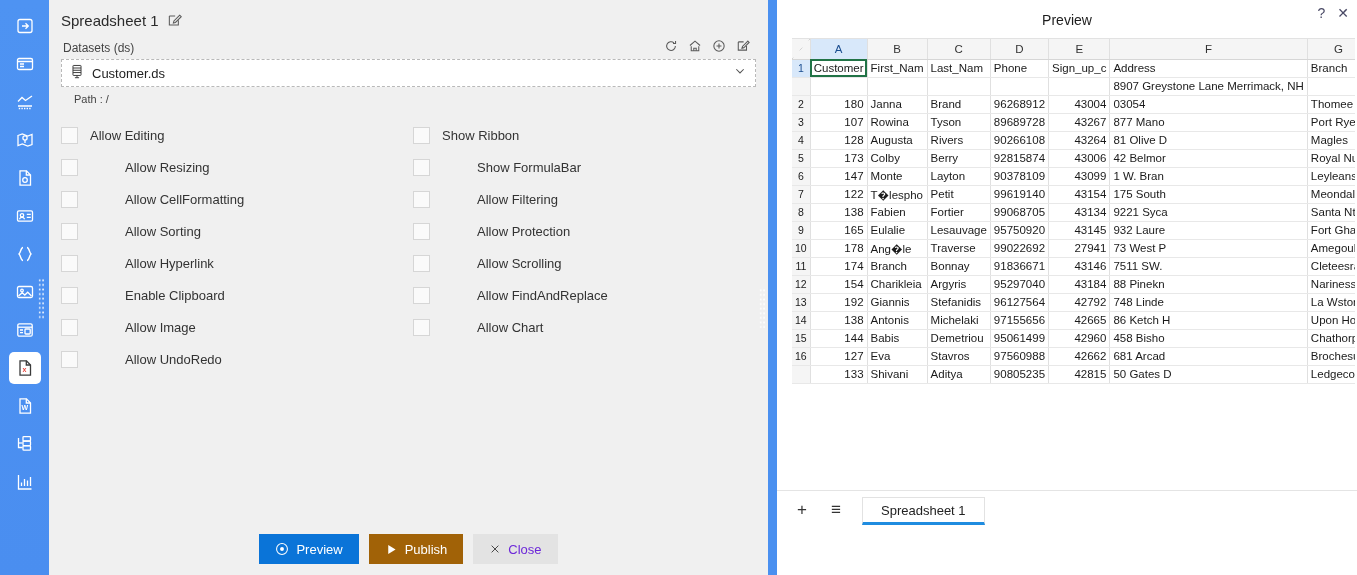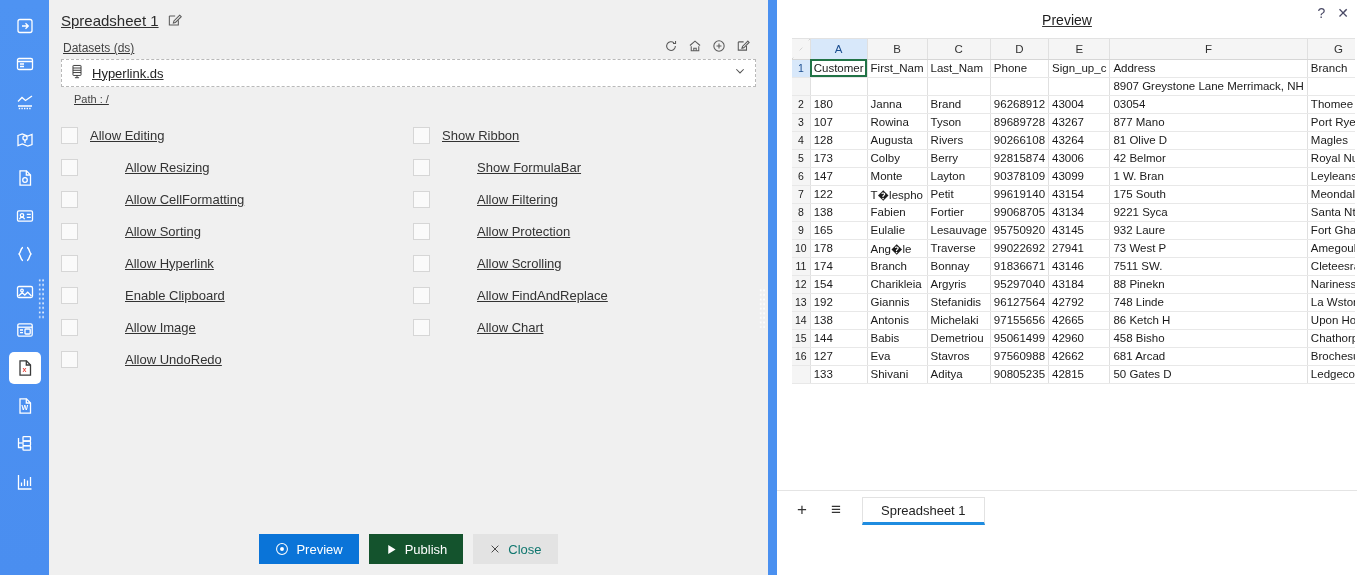--- a/index.html
+++ b/index.html
@@ -4,21 +4,21 @@
 <style>
   * { box-sizing: border-box; }
   html, body {
     margin: 0; padding: 0;
     width: 1357px; height: 575px;
     overflow: hidden;
     font-family: "Liberation Sans", sans-serif;
     background: #ffffff;
     color: #333;
   }
-  #app { position: relative; width: 1357px; height: 575px; display: flex; text-decoration: underline; }
+  #app { position: relative; width: 1357px; height: 575px; display: flex; }
 
   
   .rail {
     width: 49px; height: 575px;
     background: #4a90f0;
     background: linear-gradient(#4e93f2, #4a8ef0);
     display: flex; flex-direction: column; align-items: center;
     padding-top: 10px;
     flex: 0 0 49px;
     position: relative;
@@ -95,22 +95,22 @@
     background: #f0f0f0;
     display: flex; align-items: center; justify-content: center;
     gap: 10px;
   }
   .btn {
     height: 30px; display: inline-flex; align-items: center; justify-content: center;
     gap: 7px; padding: 0 16px; font-size: 13px; border: none; cursor: pointer;
     color: #fff;
   }
   .btn-preview { background: #0d6efd; background: #0a74d8; }
-  .btn-publish { background: #14532d; }
-  .btn-close { background: #e3e3e3; color: #0f766e; }
+  .btn-publish { background: #a16207; }
+  .btn-close { background: #e3e3e3; color: #6d28d9; }
   .btn svg { display: block; }
 
   
   .splitter {
     width: 9px; flex: 0 0 9px; height: 575px;
     background: #4a90f0;
     position: relative;
     cursor: col-resize;
   }
   .splitter .grip {
@@ -161,21 +161,21 @@
     background: linear-gradient(to bottom right, #f5f5f5 49.4%, #c9c9c9 50%, #c9c9c9 50%, #f5f5f5 50.6%);
     width: 28px;
   }
   table.sheet thead th.colsel { background: #d8e8fa; color: #1a4d8f; }
   td.rowhdr, th.rowhdr {
     background: #f5f5f5; text-align: center; color: #4a4a4a;
     width: 28px; font-size: 10.5px;
     border-right: 1px solid #d6d6d6;
   }
   td.rowhdr.sel { background: #d8e8fa; color: #1a4d8f; }
-  td.num { text-align: left; }
+  td.num { text-align: right; }
   td.sel-cell {
     outline: 2px solid #217346; outline-offset: -2px;
     position: relative;
   }
   .tall { height: 96px; vertical-align: top; }
   .wrapcell { white-space: normal; line-height: 16px; }
 
   
   .sheet-tabs {
     position: absolute; left: 0; bottom: 0;
@@ -339,21 +339,21 @@
       </div>
 
       <div class="ds-select">
         <span>
           <svg width="14" height="15" viewBox="0 0 16 17" fill="none" stroke="#3a3a3a" stroke-width="1.1">
             <rect x="3.4" y="1.6" width="9.2" height="11.4" rx=".6"></rect>
             <path d="M3.4 4.5h9.2M3.4 7.1h9.2M3.4 9.7h9.2"></path>
             <path d="M8 13v2.6M5.6 15.6h4.8"></path>
           </svg>
         </span>
-        <span class="ds-name">Hyperlink.ds</span>
+        <span class="ds-name">Customer.ds</span>
         <span>
           <svg width="14" height="14" viewBox="0 0 16 16" fill="none" stroke="#555" stroke-width="1.2">
             <path d="M3.8 6 8 10.2 12.2 6"></path>
           </svg>
         </span>
       </div>
     </div>
 
     <div class="path">Path : /</div>
 

